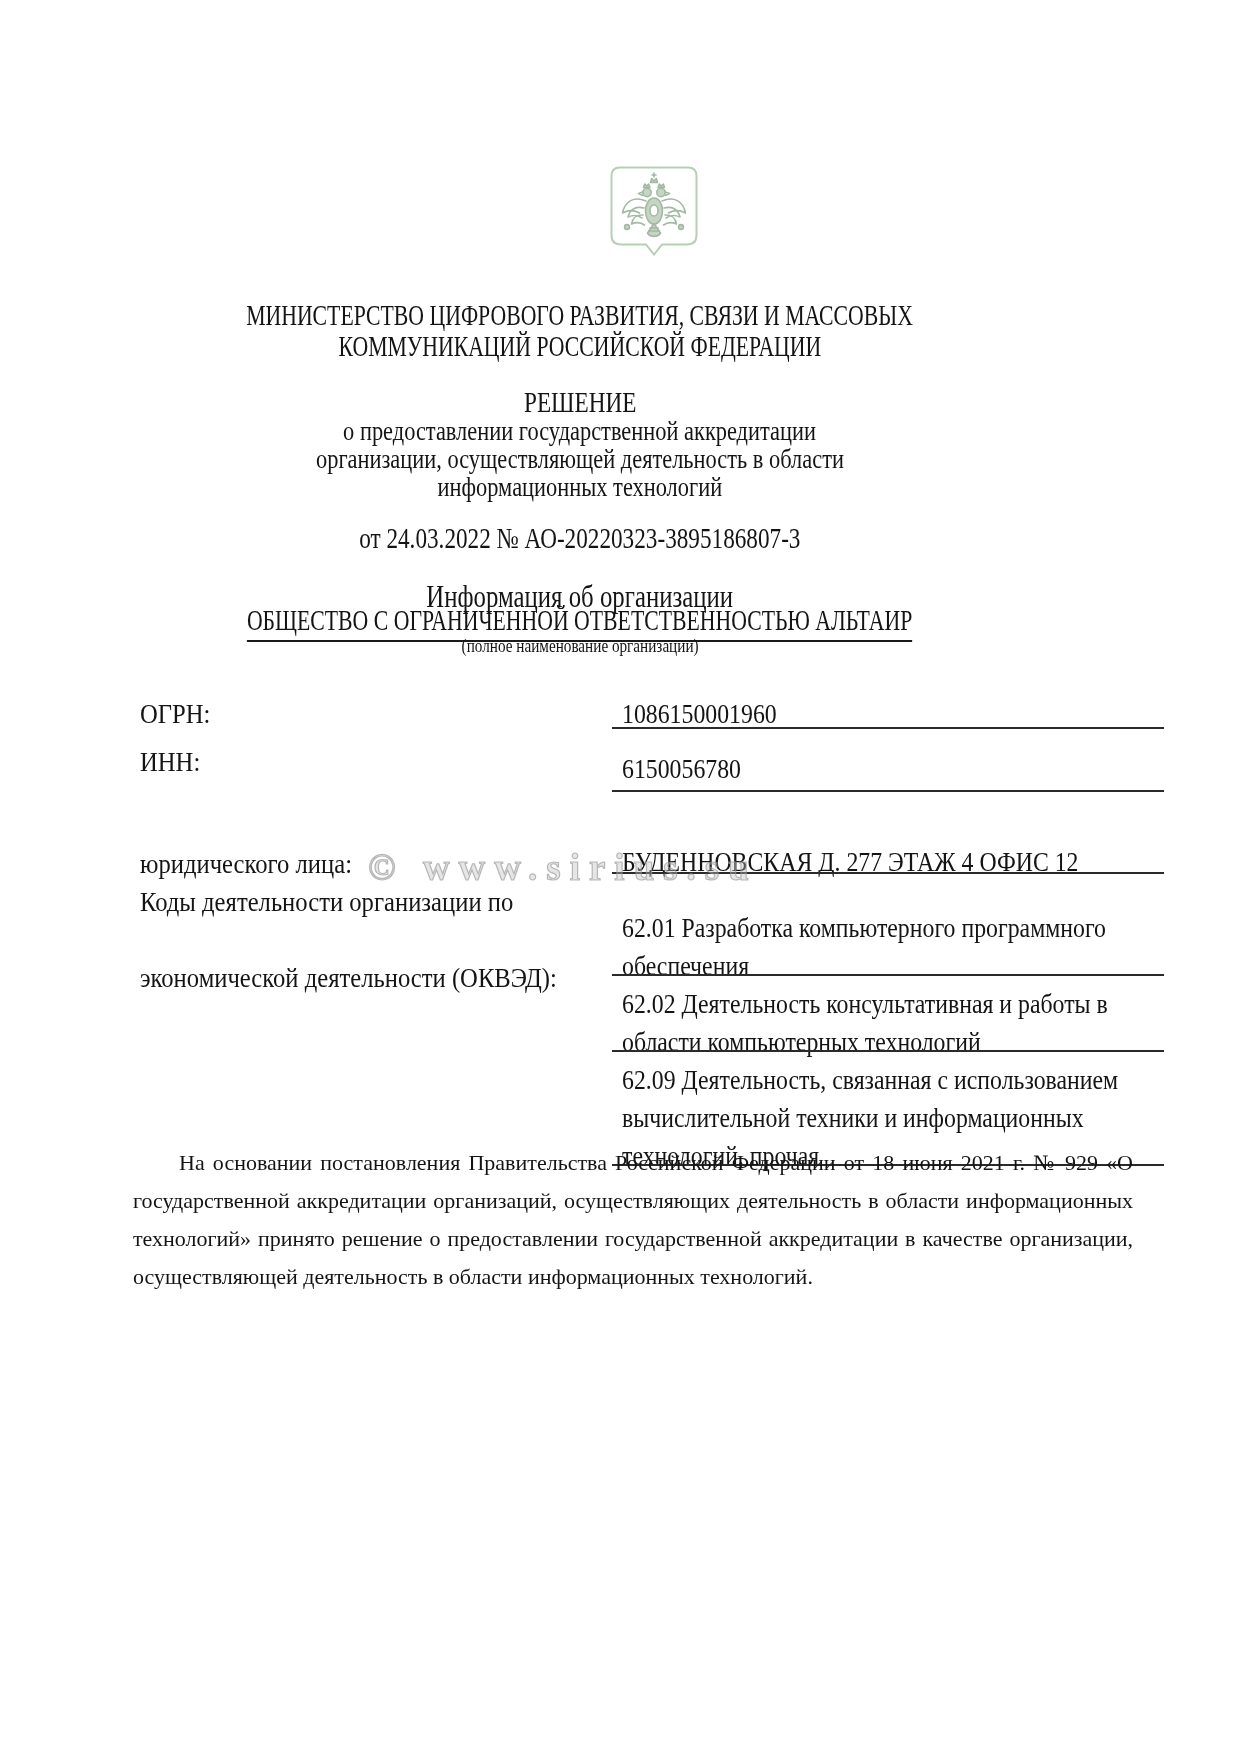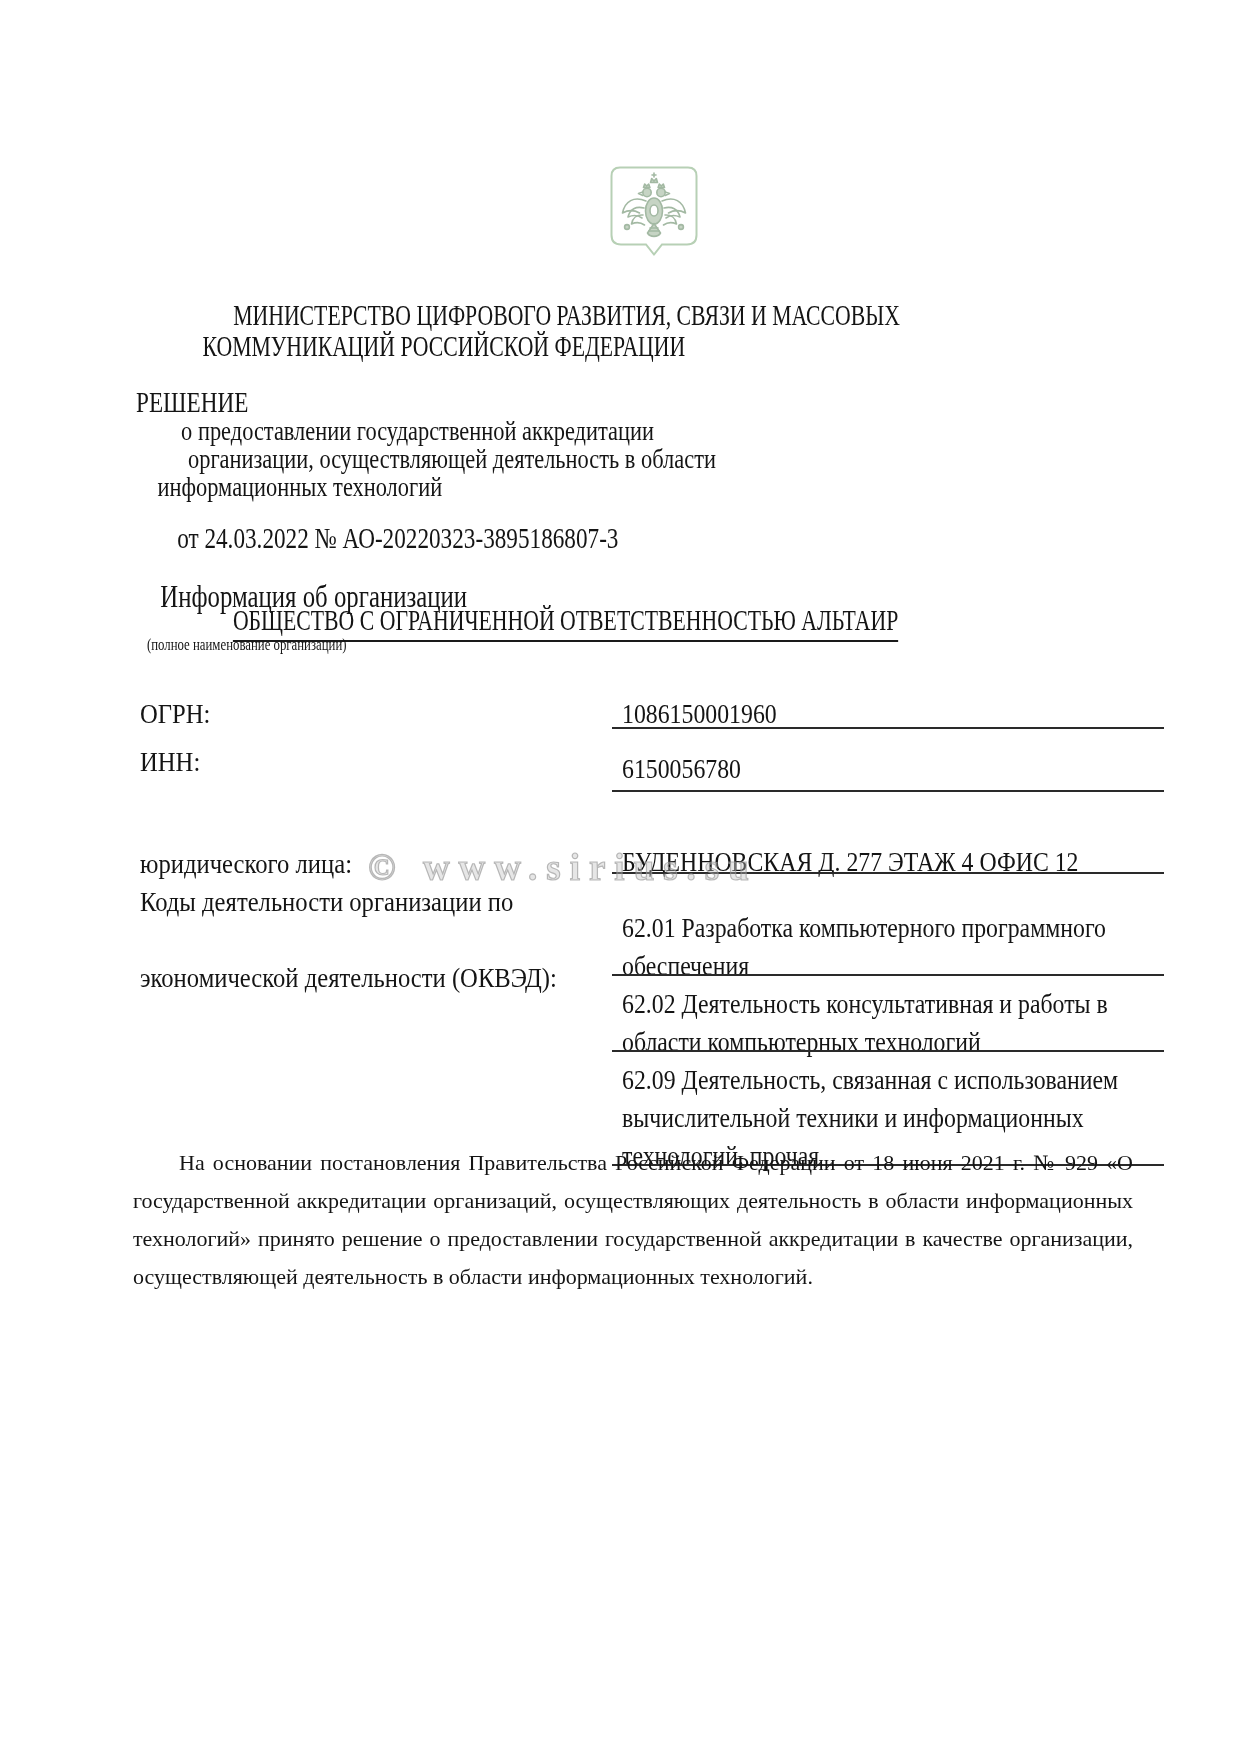--- a/index.html
+++ b/index.html
@@ -9,27 +9,27 @@
     margin:0 auto;
     background:#ffffff;
     font-family:"Liberation Serif","DejaVu Serif",serif;
     color:#141414;
     overflow:hidden;
   }
   .t  { position:absolute; white-space:nowrap; line-height:1.15; }
   
   .sx   { display:inline-block; transform:scaleX(0.85); transform-origin:0 50%; white-space:nowrap; }
   .sx88 { display:inline-block; transform:scaleX(0.88); transform-origin:0 50%; white-space:nowrap; }
-  .hl  { position:absolute; left:122px; width:890px; line-height:1.1; }
+  .hl  { position:absolute; left:135px; width:890px; text-align:center; line-height:1.1; }
   .sc   { display:inline-block; transform:scaleX(0.75); transform-origin:50% 50%; white-space:nowrap; }
   .sc80 { display:inline-block; transform:scaleX(0.80); transform-origin:50% 50%; white-space:nowrap; }
   .fs29 { font-size:29px; }
   .fs28 { font-size:28px; }
   .fs27 { font-size:31px; }
-  .fs19 { font-size:16px; }
+  .fs19 { font-size:19px; }
   .rule {
     position:absolute; left:612px; width:552px; height:0;
     border-top:2px solid #2a2a2a;
   }
   .org-name-underline { border-bottom:2px solid #1a1a1a; padding-bottom:3px; }
   .value-col { left:622px;text-align:center; }
   .label-col { left:140px; }
   .watermark {
     position:absolute; left:368px; top:846px;
     font-family:Liberation Serif, serif;

